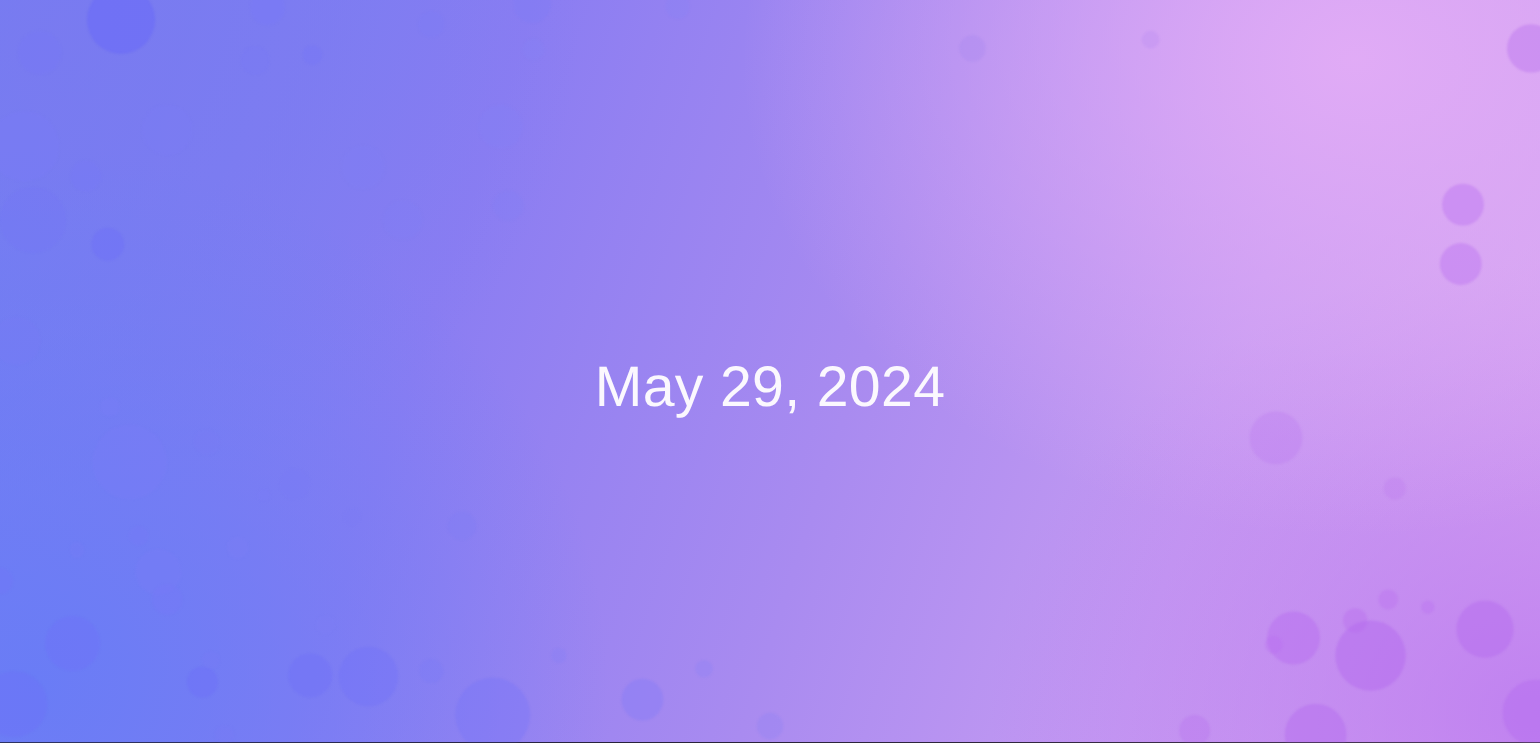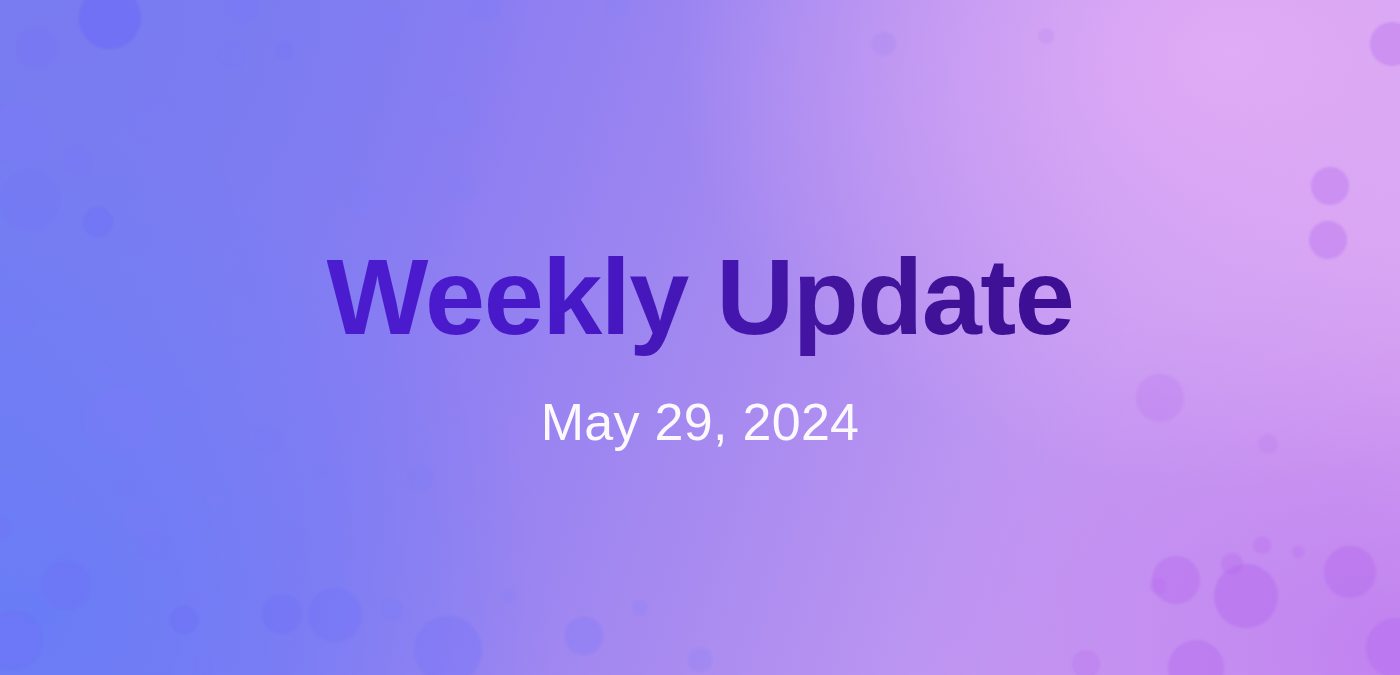--- a/index.html
+++ b/index.html
@@ -137,18 +137,17 @@
       <div class="dot" style="left: 1150px; top: 578px; width: 16px; height: 16px; background: rgba(186, 112, 240, 0.36);"></div>
       <div class="dot" style="left: 1136px; top: 374px; width: 48px; height: 48px; background: rgba(188, 122, 240, 0.32);"></div>
       <div class="dot" style="left: 1258px; top: 434px; width: 20px; height: 20px; background: rgba(190, 124, 240, 0.3);"></div>
       <div class="dot" style="left: 1292px; top: 546px; width: 12px; height: 12px; background: rgba(186, 112, 240, 0.34);"></div>
       <div class="dot" style="left: 1168px; top: 640px; width: 56px; height: 56px; background: rgba(178, 104, 238, 0.42);"></div>
       <div class="dot" style="left: 1072px; top: 650px; width: 28px; height: 28px; background: rgba(182, 110, 238, 0.3);"></div>
     </div>
 
   <div id="content">
     <h1 id="title">
-      <span class="line">Weekly Update</span>
     </h1>
     <div id="subtitle">May 29, 2024</div>
   </div>
 
 </div>
 
 </body></html>

